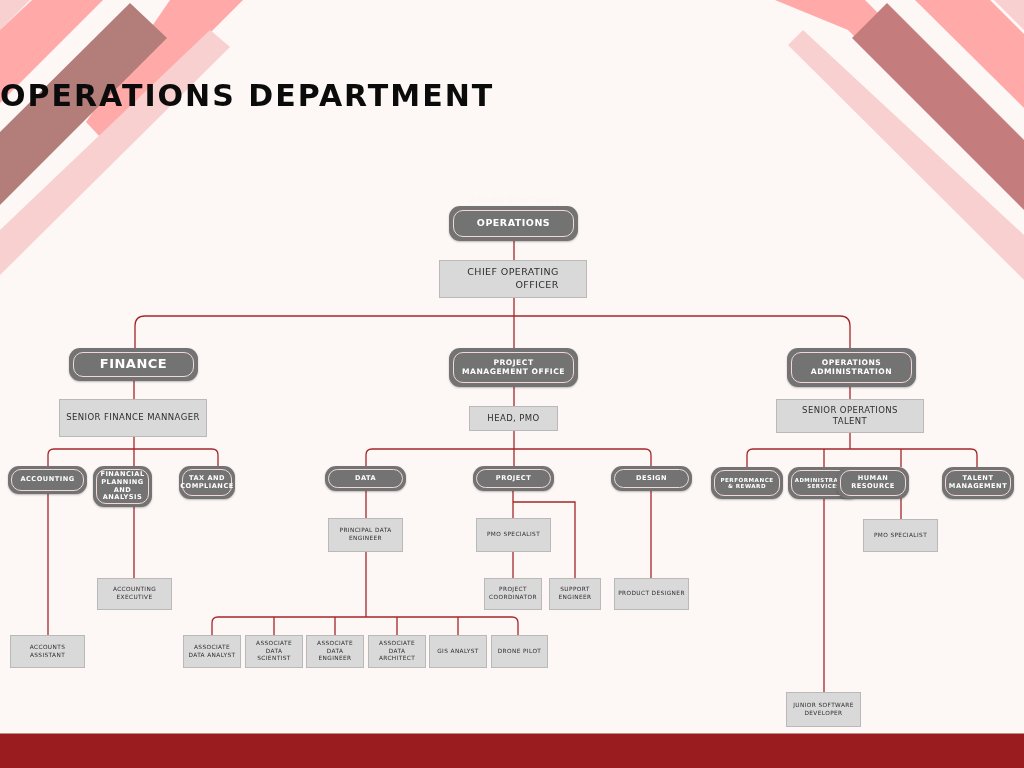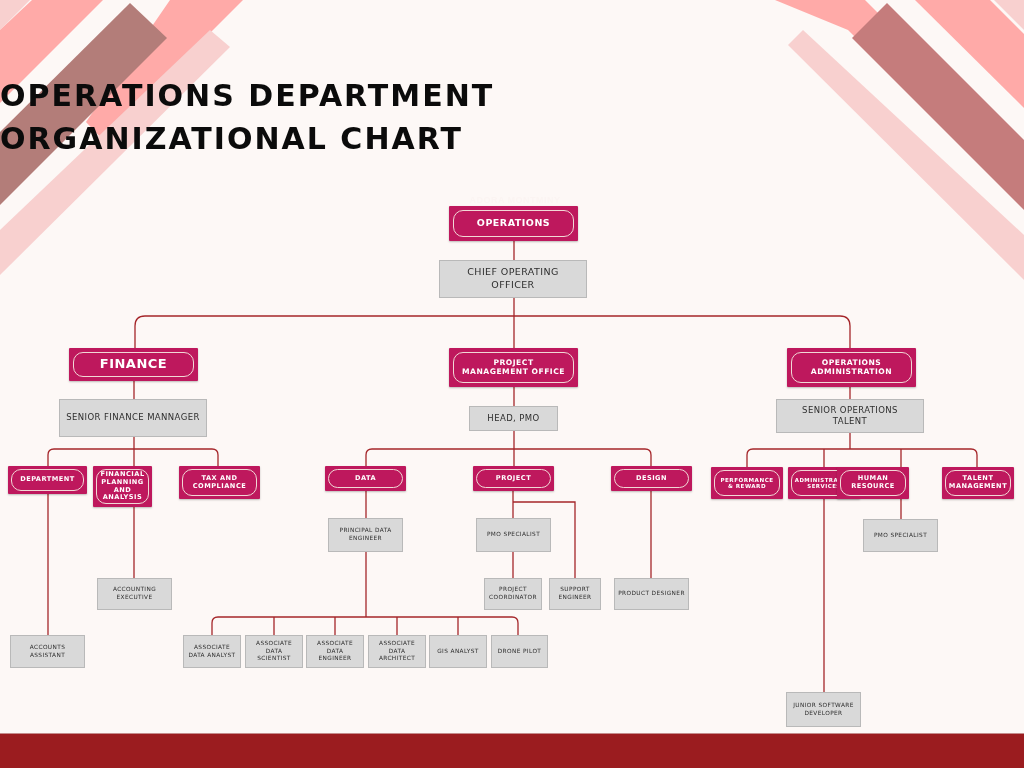--- a/index.html
+++ b/index.html
@@ -1,24 +1,24 @@
 <!DOCTYPE html>
 <html><head>
 <meta charset="utf-8">
 <style>
   html, body { margin:0; padding:0; }
   body { width:1024px; height:768px; position:relative; overflow:hidden; background:#fdf8f6; font-family:"Liberation Sans", sans-serif; }
   .deco { position:absolute; left:0; top:0; width:1024px; height:768px; pointer-events:none; }
   .title { position:absolute; left:0; width:1024px; top:74px; font-family:"DejaVu Sans", sans-serif; font-weight:bold; font-size:30px; line-height:43px; letter-spacing:2px; color:#0b0b0b; }
   .wm { position:absolute; left:440px; width:150px; top:195px; text-align:center; font-size:9px; font-weight:bold; color:#fbf4f2; letter-spacing:0.5px; }
   .connectors { position:absolute; left:0; top:0; width:1024px; height:768px; }
-  .pill { position:absolute; box-sizing:border-box; background:#be185d; border-radius:1px; padding:4px; box-shadow:0 1px 2px rgba(0,0,0,0.25); }
+  .pill { position:absolute; box-sizing:border-box; background:#737373; border-radius:11px; padding:4px; box-shadow:0 1px 2px rgba(0,0,0,0.25); }
   .pill .inner { box-sizing:border-box; width:100%; height:100%; border:1.2px solid #f1d7d5; border-radius:10px; display:flex; align-items:center; justify-content:center; text-align:center; color:#fff; font-family:"DejaVu Sans", sans-serif; font-weight:bold; letter-spacing:0.5px; line-height:1.15; white-space:pre-line; }
   .box { position:absolute; box-sizing:border-box; background:#d9d9d9; border:1.5px solid #b9b9b9; display:flex; align-items:center; justify-content:center; text-align:center; color:#2e2e2e; font-family:"DejaVu Sans", sans-serif; letter-spacing:0.4px; line-height:1.35; white-space:pre-line; }
-  .box.lg { font-size:9.5px; }
+  .box.lg { font-size:9.5px;text-align:right; }
   .box.md { font-size:8.5px; }
   .box.sm { font-size:5.8px; }
   .footer { position:absolute; left:0; top:733px; width:1024px; height:35px; background:#9b1c1f; border-top:1px solid #c58b8b; }
 </style>
 </head>
 <body>
 
 <svg class="deco" viewBox="0 0 1024 768">
 
   <polygon points="0,0 30,0 0,30" fill="#f8d0cf"></polygon>
@@ -30,21 +30,20 @@
 
   <polygon points="1024,0 994,0 1024,30" fill="#f8d0cf"></polygon>
   <polygon points="775,0 865,0 933,68 916,98 848,30" fill="#ffaaa8"></polygon>
   <polygon points="915,0 990,0 1024,34 1024,108" fill="#ffaaa8"></polygon>
   <polygon points="887,3 1024,140 1024,210 852,38" fill="#c57c7c"></polygon>
   <polygon points="803,30 788,45 1024,280 1024,235" fill="#f8d0cf"></polygon>
 </svg>
 
 <div class="title">
   <div>OPERATIONS DEPARTMENT</div>
-  <div>ORGANIZATIONAL CHART</div>
 </div>
 
 <div class="wm">ADORA MONTMINY</div>
 
 <svg class="connectors" viewBox="0 0 1024 768" fill="none" stroke="#a5262a" stroke-width="1.3">
 
   <path d="M514,240 V260"></path>
   <path d="M514,297 V348"></path>
   <path d="M135,348 V326 Q135,316 145,316 H840 Q850,316 850,326 V348"></path>
 
@@ -91,28 +90,28 @@
   <div class="inner" style="font-size:7.6px;">OPERATIONS
 ADMINISTRATION</div>
 </div>
 
 <div class="box md" style="left:59px;top:399px;width:148px;height:38px;">SENIOR FINANCE MANNAGER</div>
 <div class="box md" style="left:469px;top:406px;width:89px;height:25px;">HEAD, PMO</div>
 <div class="box md" style="left:776px;top:399px;width:148px;height:34px;">SENIOR OPERATIONS
 TALENT</div>
 
 <div class="pill" style="left:8px;top:466px;width:79px;height:28px;padding:3px;">
-  <div class="inner" style="font-size:6.6px;">DEPARTMENT</div>
+  <div class="inner" style="font-size:6.6px;">ACCOUNTING</div>
 </div>
 <div class="pill" style="left:93px;top:466px;width:59px;height:41px;padding:3px;">
   <div class="inner" style="font-size:6.6px;">FINANCIAL
 PLANNING AND
 ANALYSIS</div>
 </div>
-<div class="pill" style="left:179px;top:466px;width:81px;height:33px;padding:3px;">
+<div class="pill" style="left:179px;top:466px;width:56px;height:33px;padding:3px;">
   <div class="inner" style="font-size:6.6px;">TAX AND
 COMPLIANCE</div>
 </div>
 <div class="box sm" style="left:97px;top:578px;width:75px;height:32px;">ACCOUNTING
 EXECUTIVE</div>
 <div class="box sm" style="left:10px;top:635px;width:75px;height:33px;">ACCOUNTS
 ASSISTANT</div>
 
 <div class="pill" style="left:325px;top:466px;width:81px;height:25px;padding:3px;">
   <div class="inner" style="font-size:6.6px;">DATA</div>

